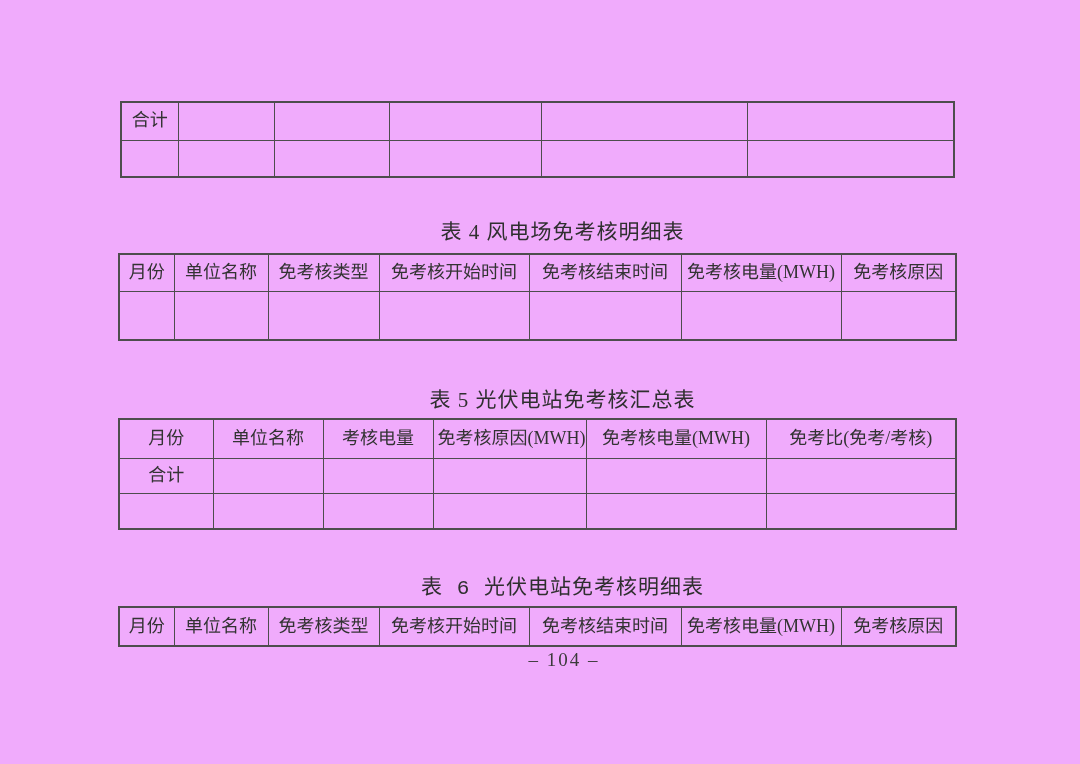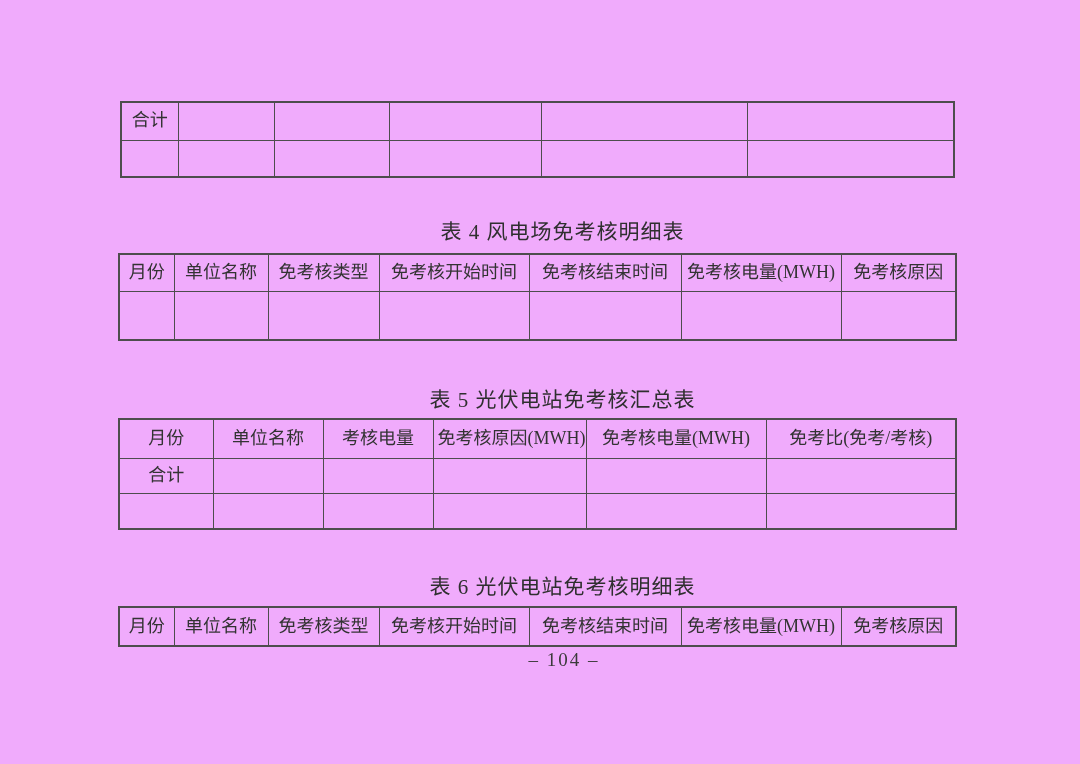--- a/index.html
+++ b/index.html
@@ -133,21 +133,21 @@
       <td></td>
       <td></td>
       <td></td>
       <td></td>
       <td></td>
       <td></td>
     </tr>
   </tbody>
     </table>
 
-  <div class="t-title" style="top:570px;">表 6  光伏电站免考核明细表</div>
+  <div class="t-title" style="top:570px;font-family:Liberation Mono, monospace;">表 6  光伏电站免考核明细表</div>
 
   <table class="doc" style="left:118px; top:606px; width:837px;">
     <colgroup>
       <col style="width:55px">
         <col style="width:94px">
         <col style="width:111px">
       <col style="width:150px">
         <col style="width:152px">
         <col style="width:160px">
       <col style="width:115px">

